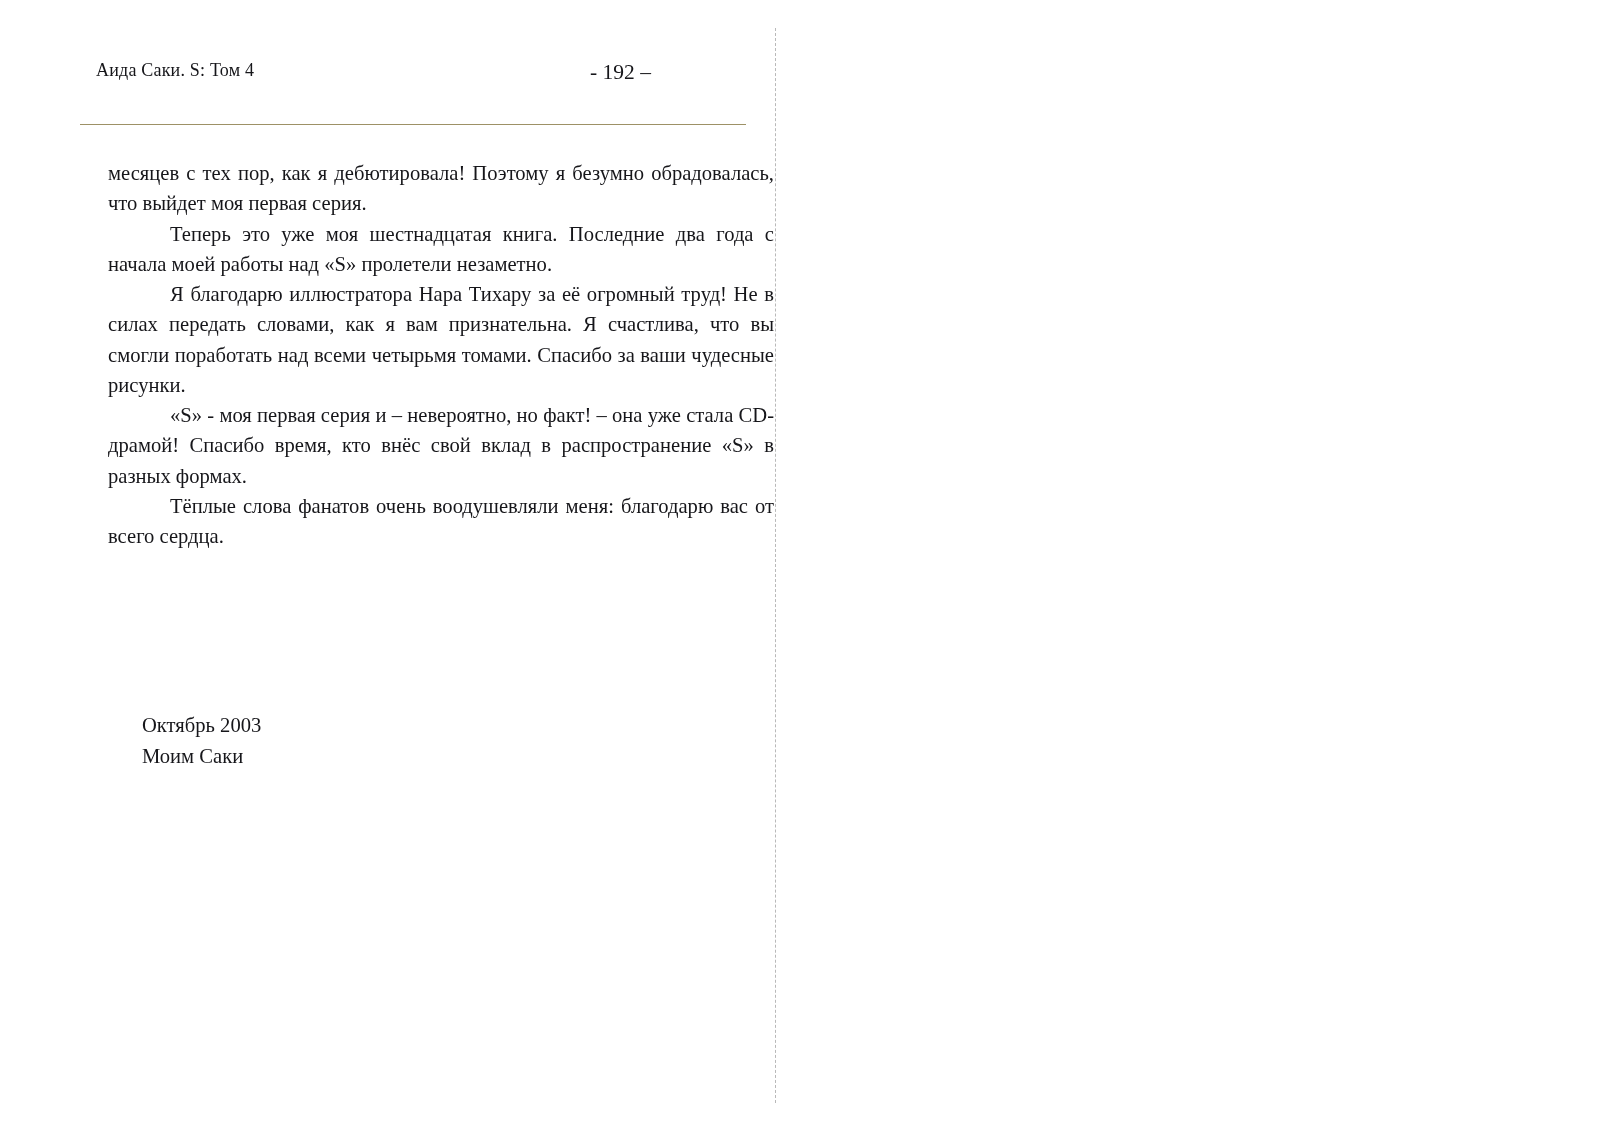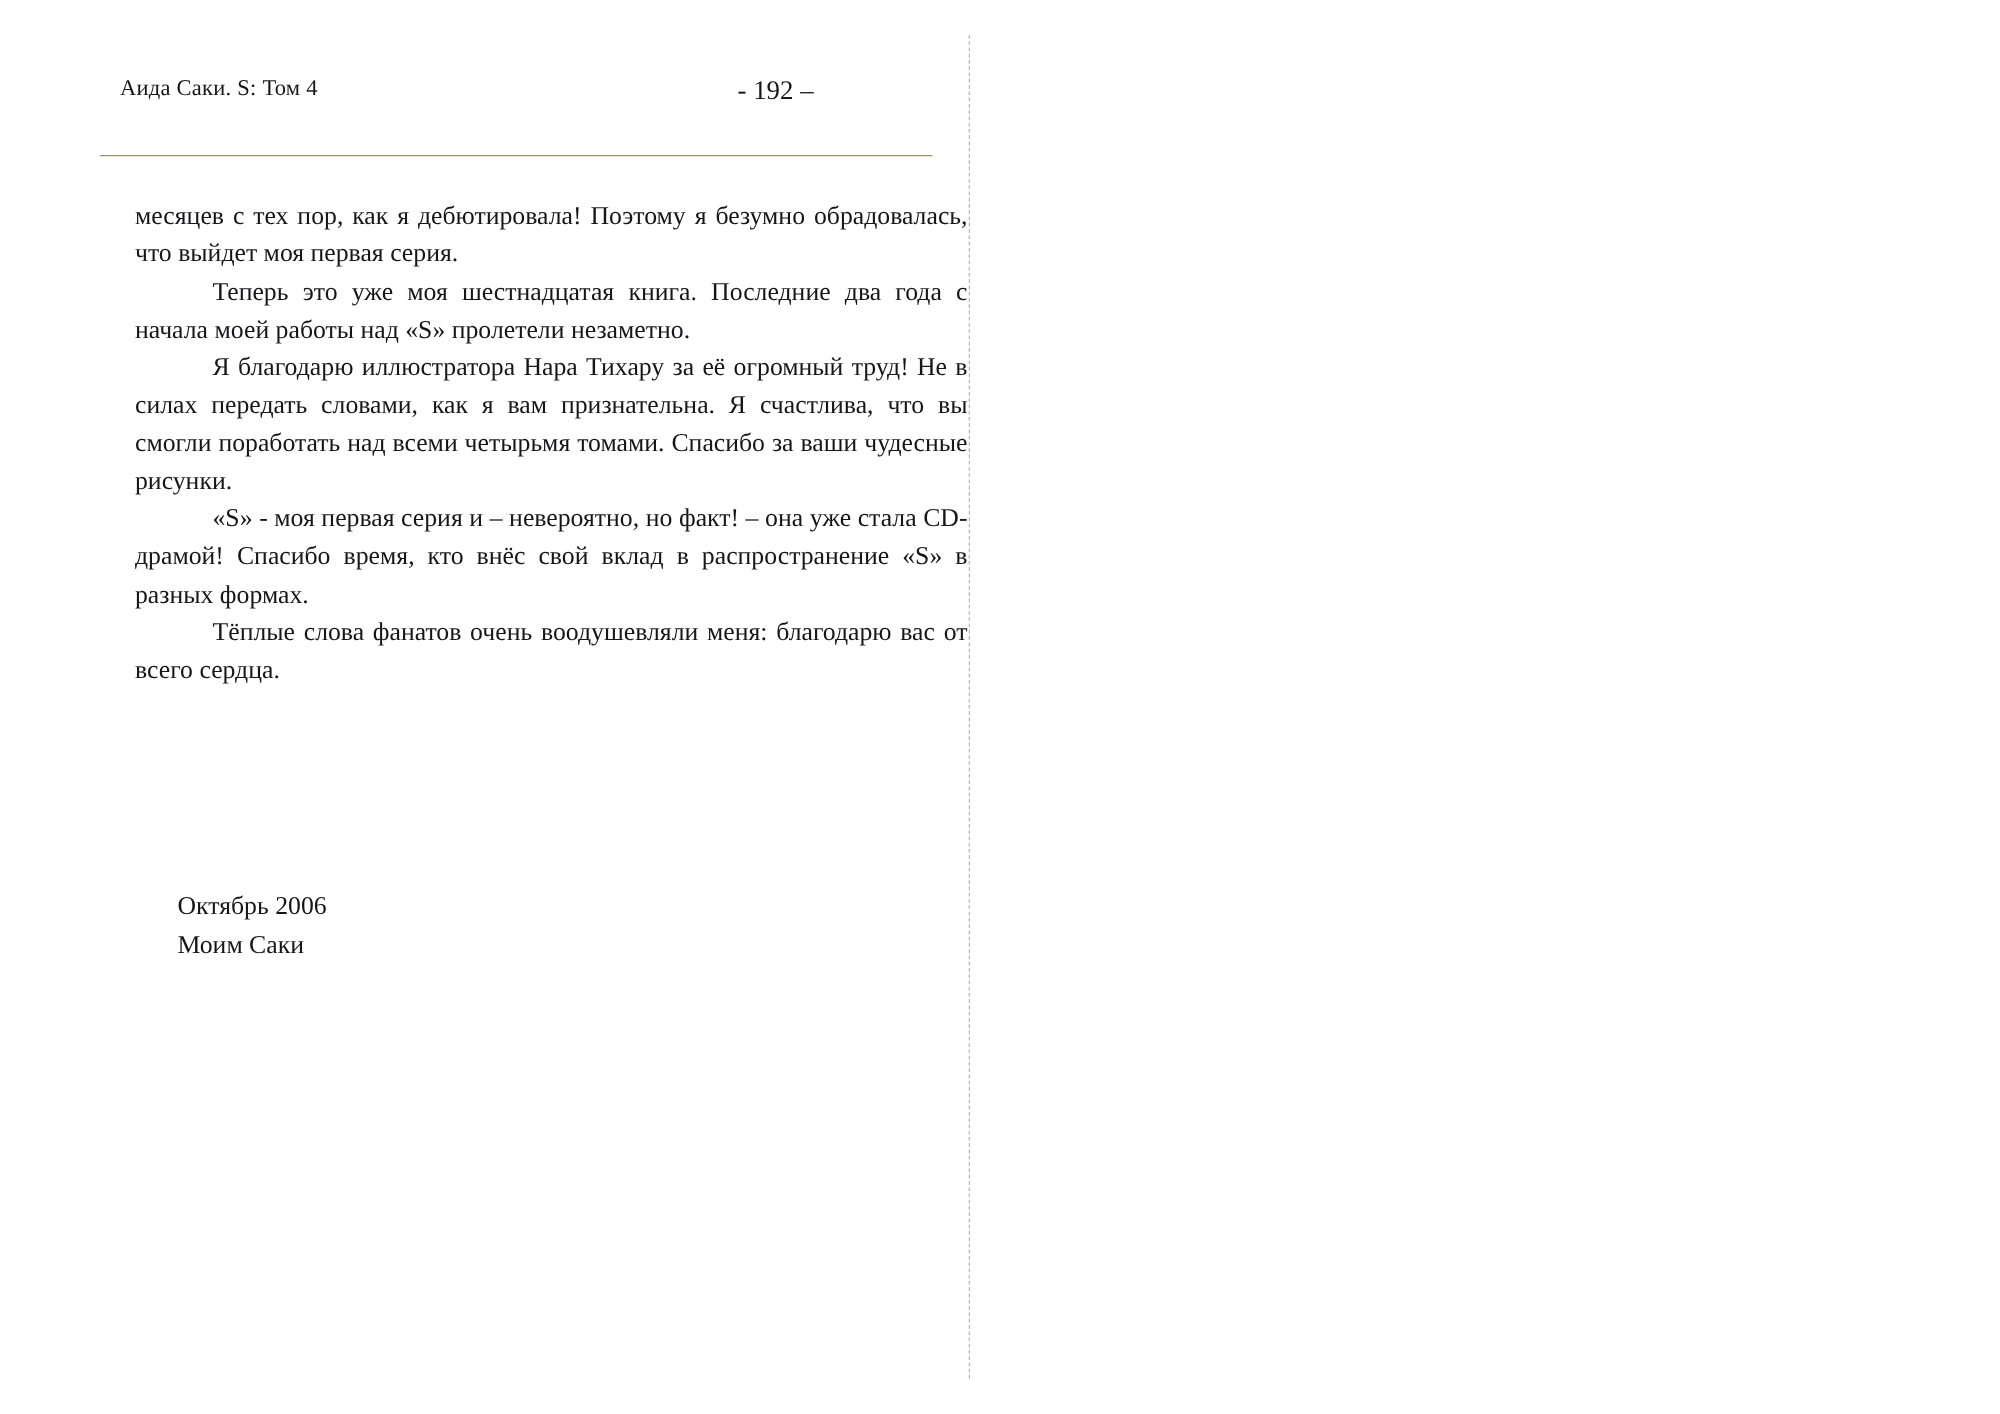--- a/index.html
+++ b/index.html
@@ -107,21 +107,21 @@
 
     <div class="body-text">
       <p>месяцев с тех пор, как я дебютировала! Поэтому я безумно обрадовалась, что выйдет моя первая серия.</p>
       <p class="indent">Теперь это уже моя шестнадцатая книга. Последние два года с начала моей работы над «S» пролетели незаметно.</p>
       <p class="indent">Я благодарю иллюстратора Нара Тихару за её огромный труд! Не в силах передать словами, как я вам признательна. Я счастлива, что вы смогли поработать над всеми четырьмя томами. Спасибо за ваши чудесные рисунки.</p>
       <p class="indent">«S» - моя первая серия и – невероятно, но факт! – она уже стала CD-драмой! Спасибо время, кто внёс свой вклад в распространение «S» в разных формах.</p>
       <p class="indent">Тёплые слова фанатов очень воодушевляли меня: благодарю вас от всего сердца.</p>
     </div>
 
     <div class="sign-block">
-      <div>Октябрь 2006</div>
+      <div>Октябрь 2003</div>
       <div>Моим Саки</div>
     </div>
 
   </div>
 
   <div class="spine"></div>
 
 </div>
 
 </body></html>

